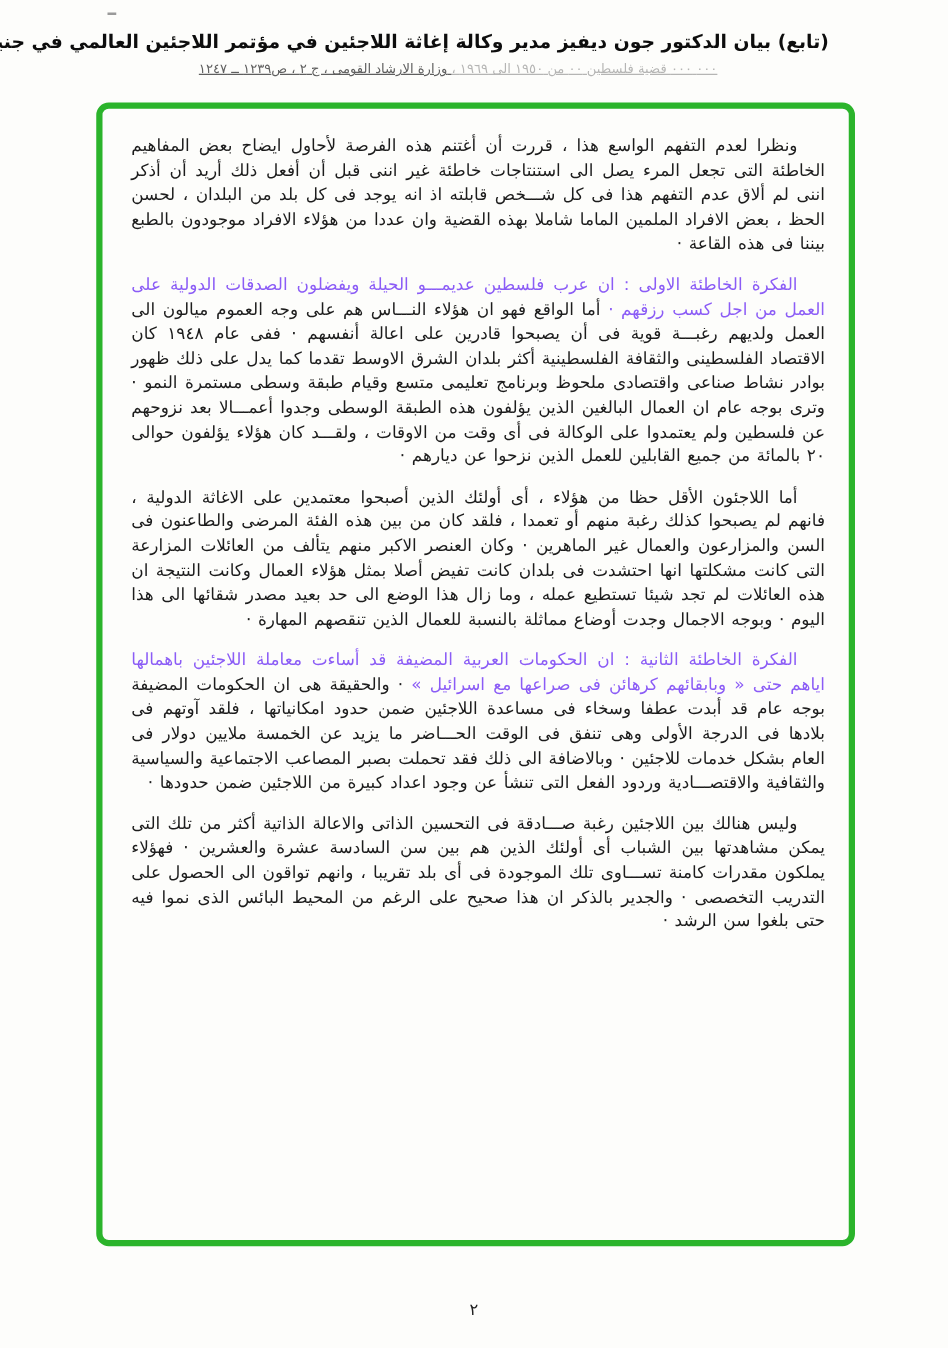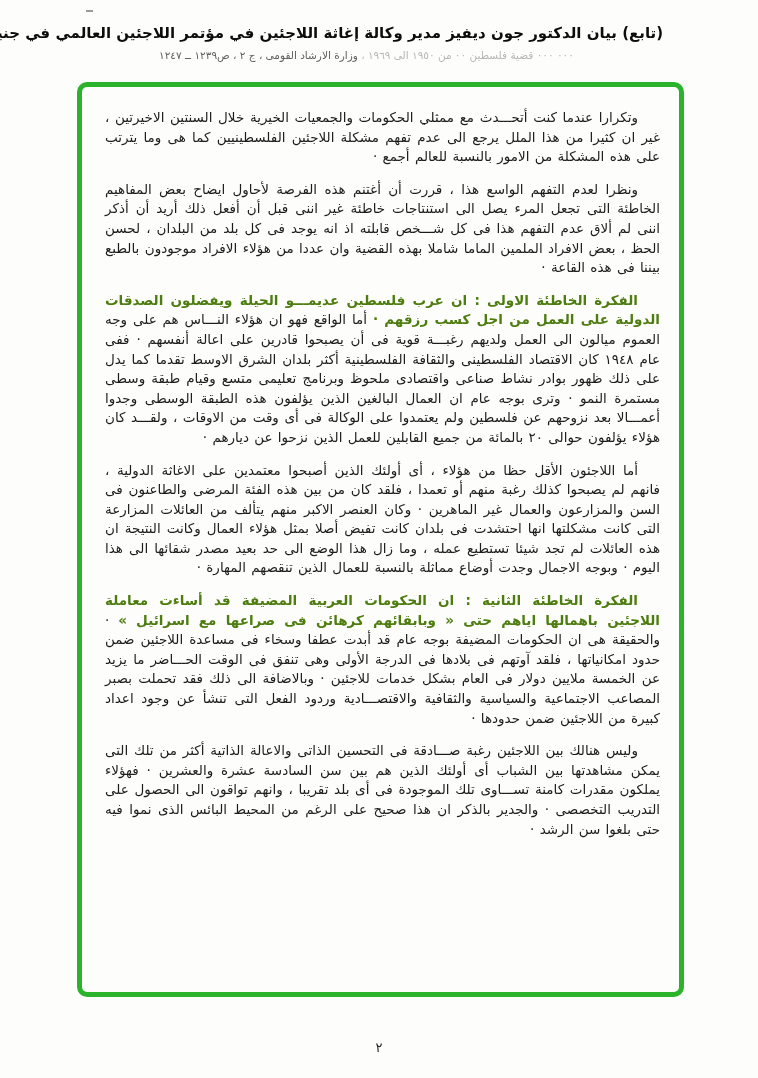--- a/index.html
+++ b/index.html
@@ -25,20 +25,21 @@
     letter-spacing: 0.2px;
     color: #0d0d0d;
     white-space: nowrap;
   }
   .page-citation {
     margin-top: 7px;
     font-size: 10.5px;
     color: #5f5f5f;
     white-space: nowrap;
     letter-spacing: 0.5px;
+    text-decoration: underline;
   }
   .page-citation .faded { opacity: 0.45; }
   .green-frame {
     position: absolute;
     top: 82px;
     left: 77px;
     width: 607px;
     height: 915px;
     border: 5px solid #2bb42b;
     border-radius: 10px;
@@ -55,22 +56,22 @@
   .doc-body p {
     font-size: 13.5px;
     line-height: 19.6px;
     text-align: justify;
     text-justify: inter-word;
     text-indent: 22px;
     margin-bottom: 13px;
     word-spacing: 1px;
   }
   .para-lead {
-    font-weight: 700;
-    color: #4d7c0f;
+    font-weight: 400;
+    color: #8b5cf6;
   }
   .page-footer {
     position: absolute;
     bottom: 22px;
     left: 0;
     width: 758px;
     text-align: center;
   }
   .page-number {
     font-size: 13px;
@@ -95,23 +96,20 @@
   <div class="page-citation">
     <span class="faded">٠٠٠ ٠٠٠ قضية فلسطين ٠٠ من ١٩٥٠ الى ١٩٦٩ ،</span>
     <span>وزارة الارشاد القومى ، ج ٢ ، ص١٢٣٩ ــ ١٢٤٧</span>
   </div>
 </div>
 
 <div class="green-frame"></div>
 
 <div class="doc-body">
   <p>
-    <span>وتكرارا عندما كنت أتحـــدث مع ممثلي الحكومات والجمعيات الخيرية خلال السنتين الاخيرتين ، غير ان كثيرا من هذا الملل يرجع الى عدم تفهم مشكلة اللاجئين الفلسطينيين كما هى وما يترتب على هذه المشكلة من الامور بالنسبة للعالم أجمع ·</span>
-  </p>
-  <p>
     <span>ونظرا لعدم التفهم الواسع هذا ، قررت أن أغتنم هذه الفرصة لأحاول ايضاح بعض المفاهيم الخاطئة التى تجعل المرء يصل الى استنتاجات خاطئة غير اننى قبل أن أفعل ذلك أريد أن أذكر اننى لم ألاق عدم التفهم هذا فى كل شـــخص قابلته اذ انه يوجد فى كل بلد من البلدان ، لحسن الحظ ، بعض الافراد الملمين الماما شاملا بهذه القضية وان عددا من هؤلاء الافراد موجودون بالطبع بيننا فى هذه القاعة ·</span>
   </p>
   <p>
     <span class="para-lead">الفكرة الخاطئة الاولى : ان عرب فلسطين عديمـــو الحيلة ويفضلون الصدقات الدولية على العمل من اجل كسب رزقهم ·</span>
     <span>أما الواقع فهو ان هؤلاء النـــاس هم على وجه العموم ميالون الى العمل ولديهم رغبـــة قوية فى أن يصبحوا قادرين على اعالة أنفسهم · ففى عام ١٩٤٨ كان الاقتصاد الفلسطينى والثقافة الفلسطينية أكثر بلدان الشرق الاوسط تقدما كما يدل على ذلك ظهور بوادر نشاط صناعى واقتصادى ملحوظ وبرنامج تعليمى متسع وقيام طبقة وسطى مستمرة النمو · وترى بوجه عام ان العمال البالغين الذين يؤلفون هذه الطبقة الوسطى وجدوا أعمـــالا بعد نزوحهم عن فلسطين ولم يعتمدوا على الوكالة فى أى وقت من الاوقات ، ولقـــد كان هؤلاء يؤلفون حوالى ٢٠ بالمائة من جميع القابلين للعمل الذين نزحوا عن ديارهم ·</span>
   </p>
   <p>
     <span>أما اللاجئون الأقل حظا من هؤلاء ، أى أولئك الذين أصبحوا معتمدين على الاغاثة الدولية ، فانهم لم يصبحوا كذلك رغبة منهم أو تعمدا ، فلقد كان من بين هذه الفئة المرضى والطاعنون فى السن والمزارعون والعمال غير الماهرين · وكان العنصر الاكبر منهم يتألف من العائلات المزارعة التى كانت مشكلتها انها احتشدت فى بلدان كانت تفيض أصلا بمثل هؤلاء العمال وكانت النتيجة ان هذه العائلات لم تجد شيئا تستطيع عمله ، وما زال هذا الوضع الى حد بعيد مصدر شقائها الى هذا اليوم · وبوجه الاجمال وجدت أوضاع مماثلة بالنسبة للعمال الذين تنقصهم المهارة ·</span>
   </p>
   <p>

